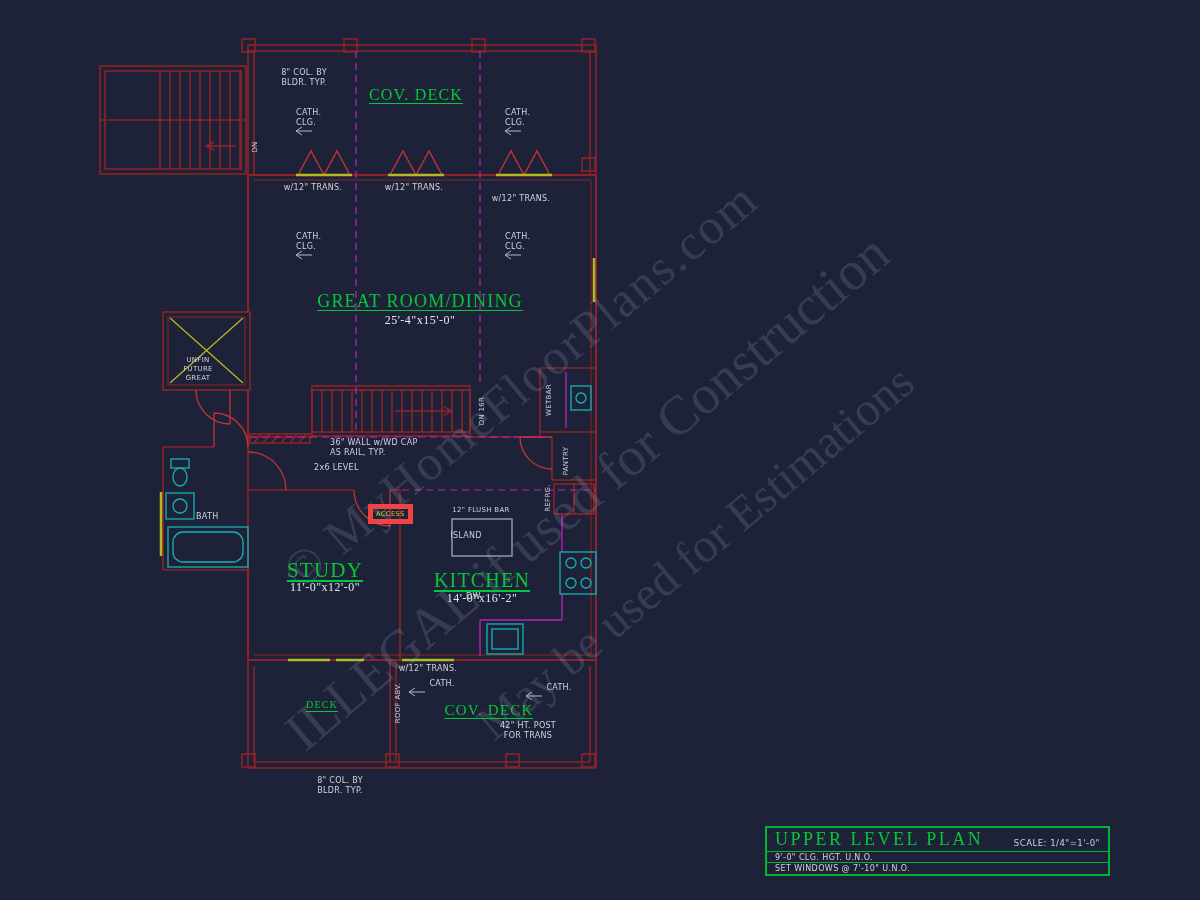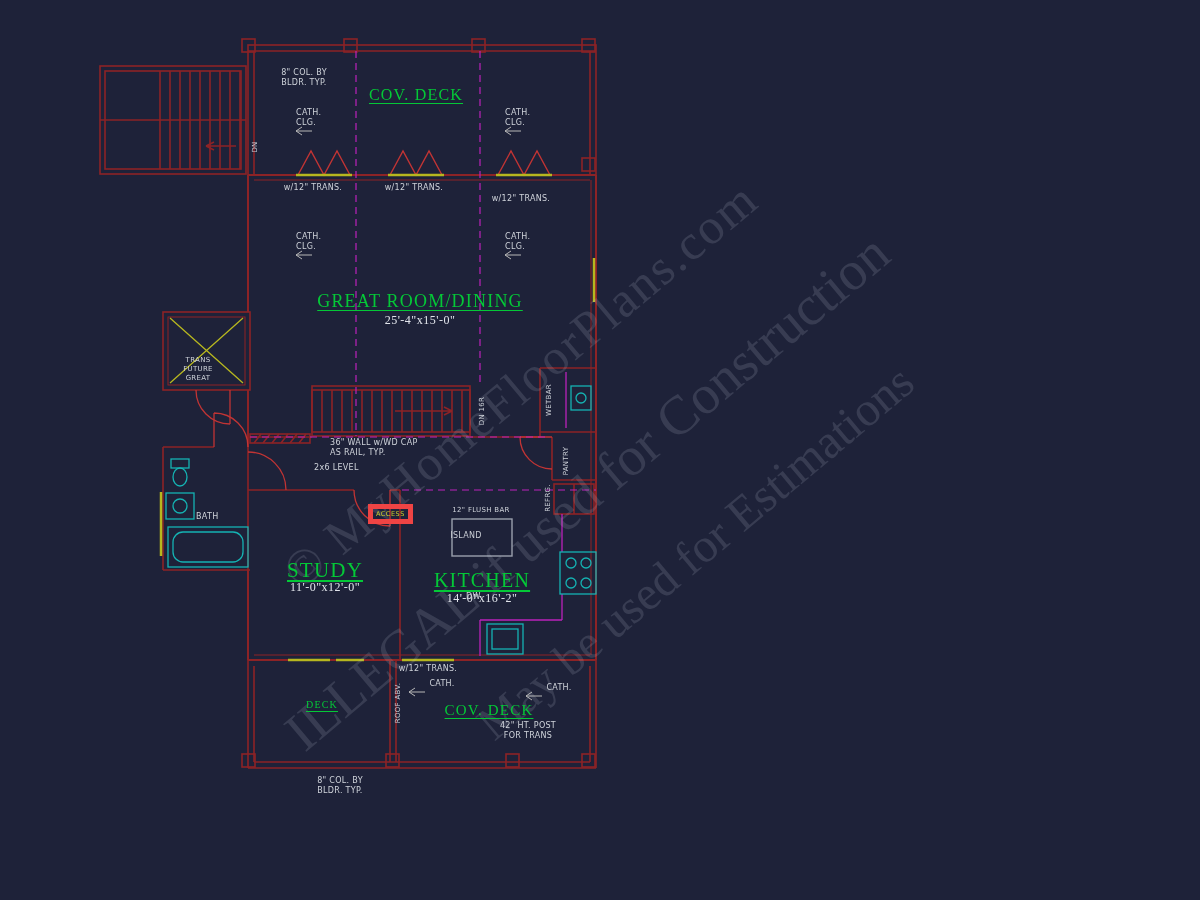--- a/index.html
+++ b/index.html
@@ -244,21 +244,21 @@
 
   <div class="lbl" style="left:330px;top:438px">
     <div>36" WALL w/WD CAP</div>
     <div>AS RAIL, TYP.</div>
   </div>
   <div class="lbl" style="left:314px;top:463px">2x6 LEVEL</div>
 
   <div class="lbl" style="left:196px;top:512px">BATH</div>
 
   <div class="lbl tiny ctr" style="left:198px;top:356px">
-    <div>TRANS</div>
+    <div>UNFIN</div>
     <div>FUTURE</div>
     <div>GREAT</div>
   </div>
 
   <div class="access">ACCESS</div>
   <div class="lbl tiny ctr" style="left:481px;top:506px">12" FLUSH BAR</div>
   <div class="lbl ctr" style="left:466px;top:531px;color:#c8ccd4">ISLAND</div>
   <div class="lbl" style="left:466px;top:592px">DW</div>
 
   <div class="lbl ctr" style="left:442px;top:679px">CATH.</div>
@@ -267,14 +267,22 @@
   <div class="lbl ctr" style="left:528px;top:721px">
     <div>42" HT. POST</div>
     <div>FOR TRANS</div>
   </div>
 
   <div class="lbl ctr" style="left:340px;top:776px">
     <div>8" COL. BY</div>
     <div>BLDR. TYP.</div>
   </div>
 
+  <div class="tb">
+    <div class="tb-row">
+      <span class="tb-title">UPPER LEVEL PLAN</span>
+      <span class="tb-scale">SCALE: 1/4"=1'-0"</span>
+    </div>
+    <div class="tb-note">9'-0" CLG. HGT. U.N.O.</div>
+    <div class="tb-note last">SET WINDOWS @ 7'-10" U.N.O.</div>
+  </div>
 
 </div>
 
 </body></html>

